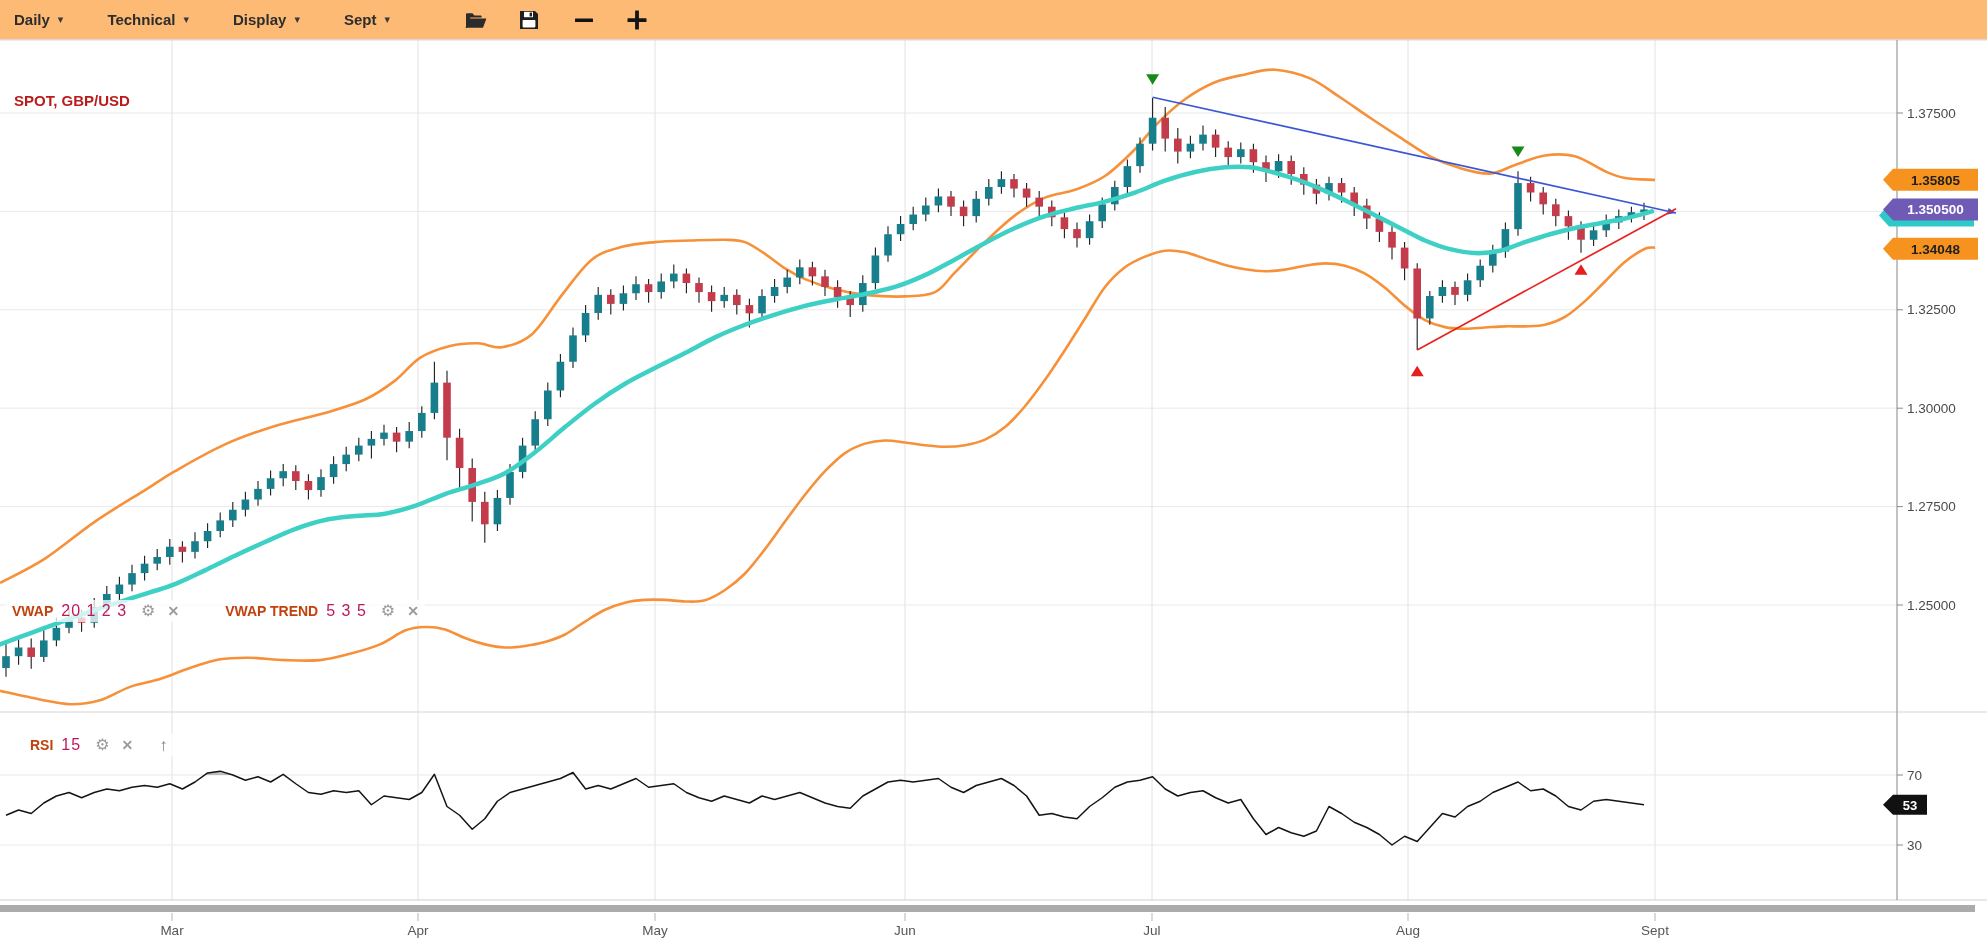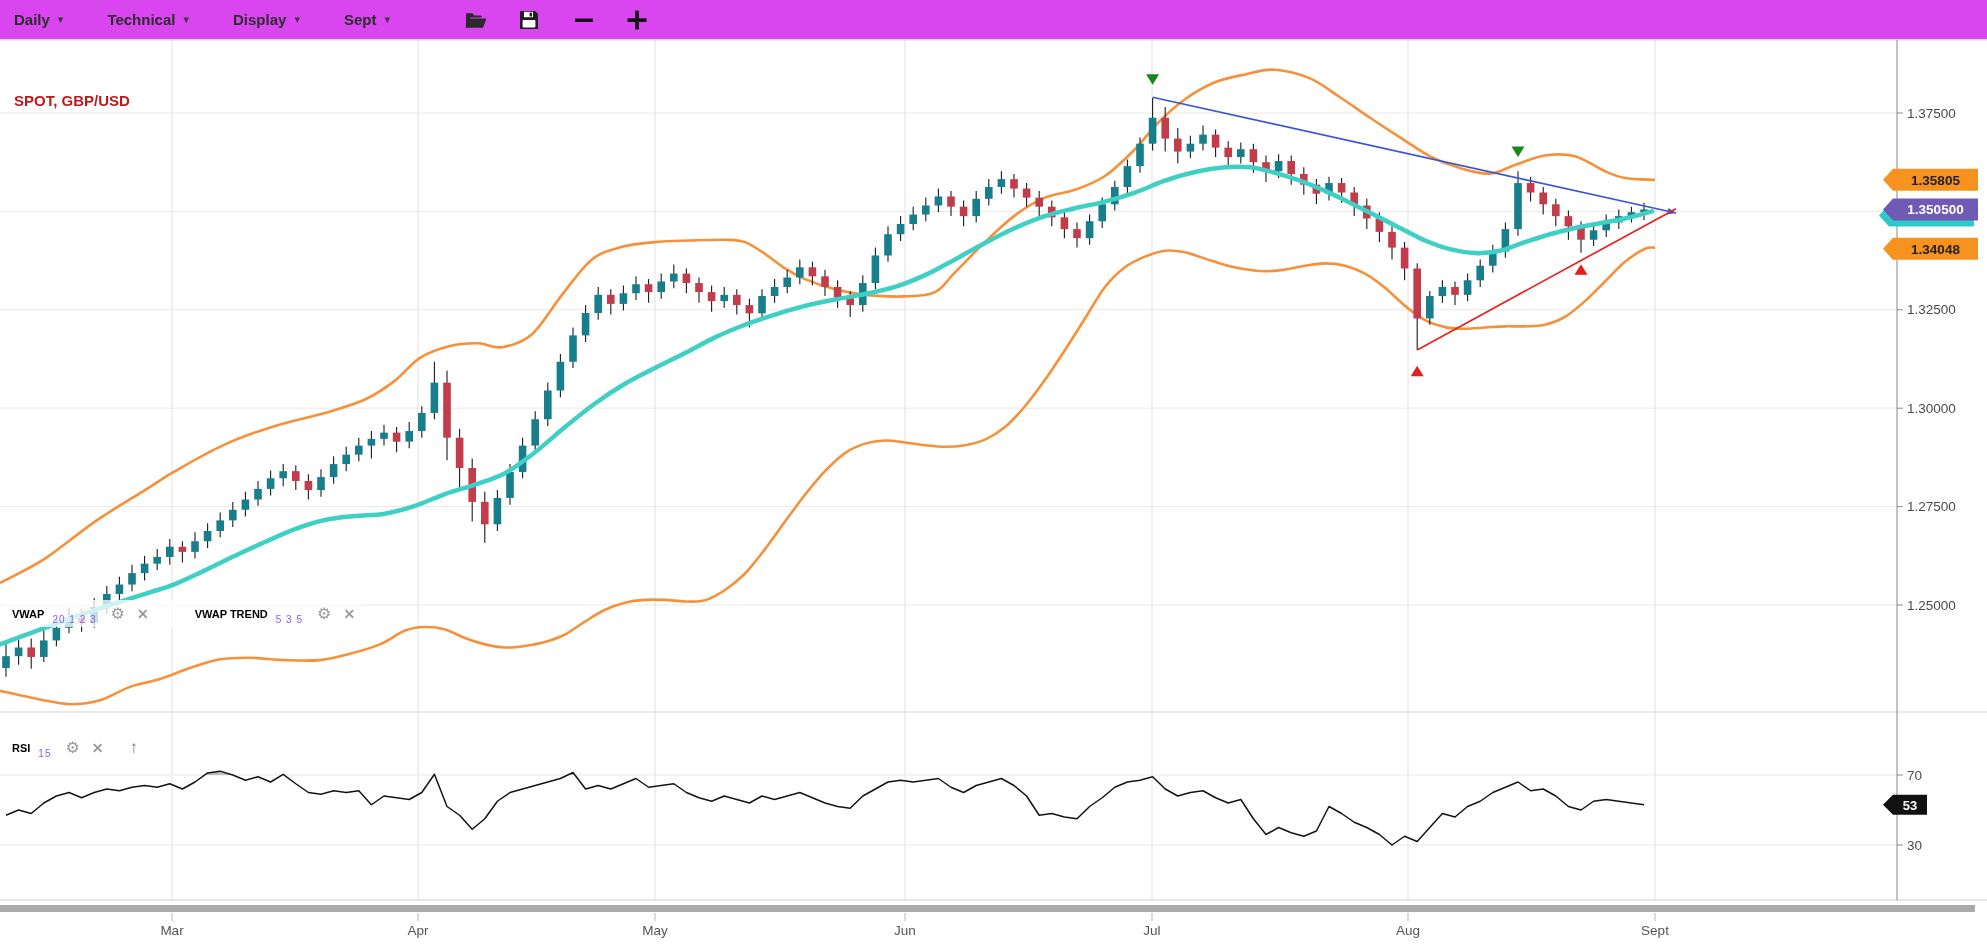--- a/index.html
+++ b/index.html
@@ -1,38 +1,38 @@
 <!DOCTYPE html>
 <html><head>
 <meta charset="utf-8">
 <style>
   html,body{margin:0;padding:0;background:#fff;}
   #app{position:relative;width:1987px;height:948px;overflow:hidden;background:#fff;
        font-family:"Liberation Sans",sans-serif;-webkit-font-smoothing:antialiased;}
   
-  #toolbar{position:absolute;top:0;left:0;width:1987px;height:40px;background:#d946ef;
+  #toolbar{position:absolute;top:0;left:0;width:1987px;height:40px;background:#fdba74;
            border-bottom:1px solid #d8d8d8;display:flex;align-items:center;
            padding-left:14px;box-sizing:border-box;z-index:5;}
   .menu{display:flex;align-items:center;margin-right:44px;cursor:pointer;}
   .menu-label{font-size:15px;font-weight:700;color:#2d2d2d;}
   .caret{font-size:11px;color:#3a3a3a;margin-left:8px;line-height:1;}
   .tb-icon{display:flex;align-items:center;justify-content:center;cursor:pointer;}
   #icon-folder{margin-left:30px;margin-right:30px;}
   #icon-save{margin-right:34px;}
   #icon-minus{margin-right:32px;}
   
   #chart{position:absolute;top:0;left:0;}
   .hud{position:absolute;z-index:3;white-space:nowrap;}
   #spot-label{top:92px;left:14px;font-size:15px;font-weight:700;color:#b91c1c;}
   .ind-row{display:flex;align-items:center;background:rgba(255,255,255,.75);
            padding:2px 6px;border-radius:2px;}
   #vwap-row{top:600px;left:6px;}
-  #rsi-row{top:734px;left:6px;align-items:center;}
-  .ind-name{font-size:11px;font-weight:700;color:#000000;}
-  .ind-params{font-size:10px;color:#8b5cf6;margin-left:8px;letter-spacing:1px;margin-top:12px;}
+  #rsi-row{top:734px;left:24px;align-items:center;}
+  .ind-name{font-size:14px;font-weight:700;color:#c2410c;}
+  .ind-params{font-size:16px;color:#be185d;margin-left:8px;letter-spacing:1px;}
   .gear{font-size:16px;color:#9b9b9b;margin-left:14px;cursor:pointer;line-height:1;}
   .xicon{font-size:14px;font-weight:700;color:#9b9b9b;margin-left:12px;cursor:pointer;line-height:1;}
   .group-gap{width:46px;}
   .up-arrow{font-size:17px;color:#7d7d7d;margin-left:26px;cursor:pointer;line-height:1;}
 </style>
 </head>
 <body>
 
 <div id="app">
 

